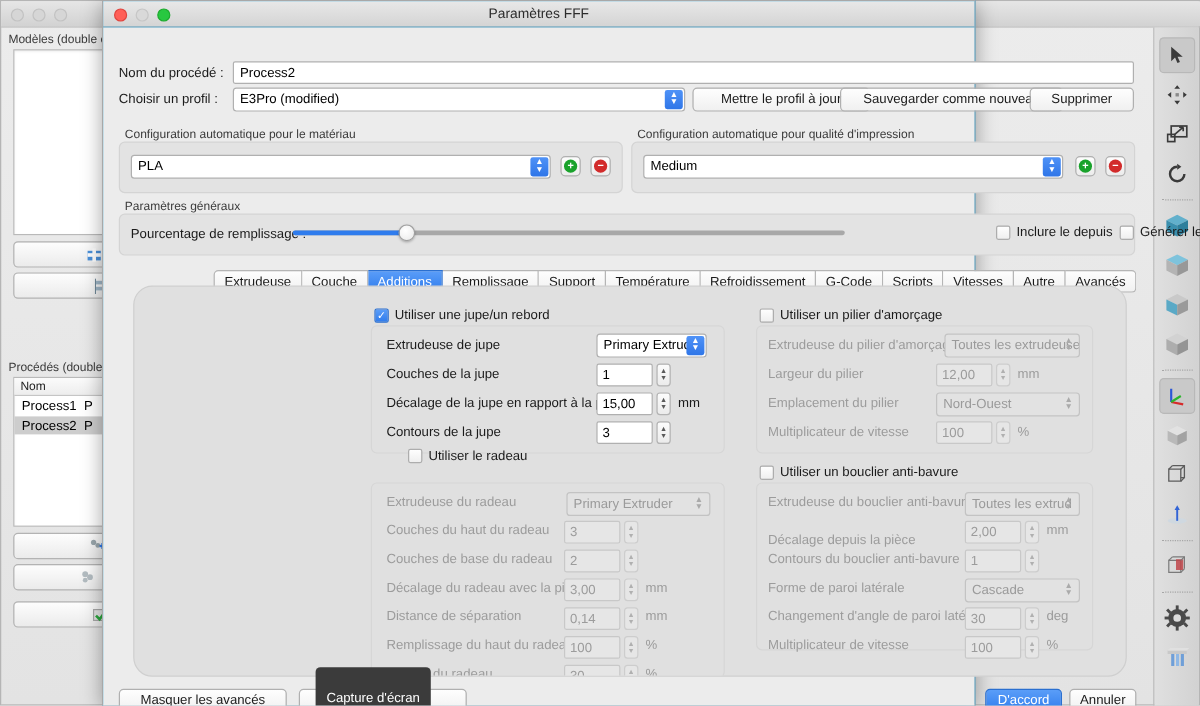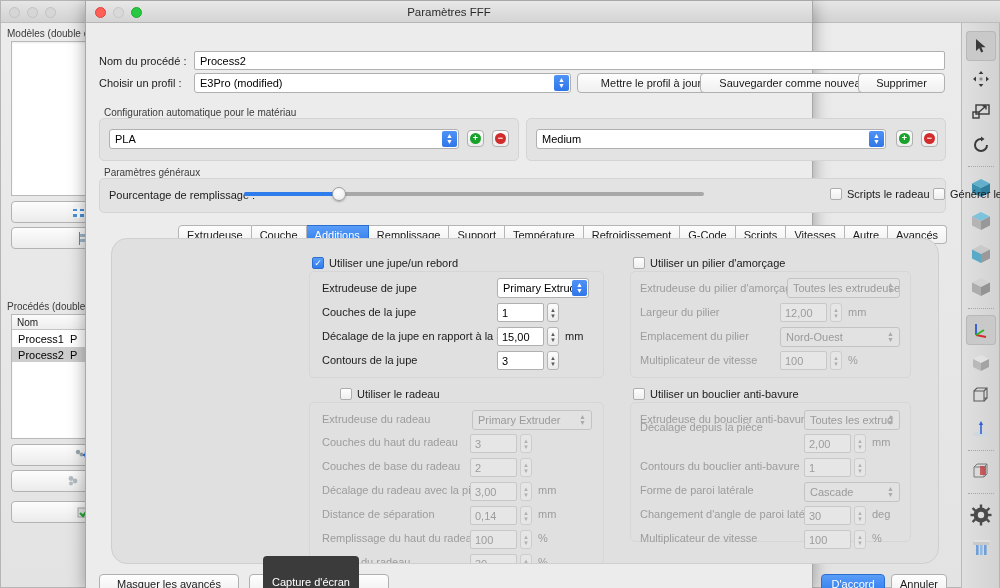--- a/index.html
+++ b/index.html
@@ -457,20 +457,21 @@
         <span>PLA</span>
         <span class="arrows">▲<br>▼</span>
       </div>
       <div class="ctrl-round" style="left:381px; top:107px;">
         <span class="dot-plus">+</span>
       </div>
       <div class="ctrl-round" style="left:406px; top:107px;">
         <span class="dot-minus">−</span>
       </div>
 
+      <div class="grplabel" style="left:445px; top:84px;">Configuration automatique pour qualité d'impression</div>
       <div class="grpbox" style="left:440px; top:95px; width:420px; height:43px;"></div>
       <div class="popup" style="left:450px; top:106px; width:350px;">
         <span>Medium</span>
         <span class="arrows">▲<br>▼</span>
       </div>
       <div class="ctrl-round" style="left:810px; top:107px;">
         <span class="dot-plus">+</span>
       </div>
       <div class="ctrl-round" style="left:835px; top:107px;">
         <span class="dot-minus">−</span>
@@ -478,21 +479,21 @@
 
       <div class="grplabel" style="left:18px; top:144px;">Paramètres généraux</div>
       <div class="grpbox" style="left:13px; top:155px; width:847px; height:35px;"></div>
       <div class="fld-label" style="left:23px; top:166px;">Pourcentage de remplissage :</div>
       <div class="slider-track" style="left:158px; top:169px; width:460px;"></div>
       <div class="slider-fill" style="left:158px; top:169px; width:92px;"></div>
       <div class="slider-knob" style="left:246px; top:164px;"></div>
       <div class="fld-label" style="left:705px; top:166px;margin-top:40px;">20%</div>
       <div class="chk" style="left:744px; top:165px;">
         <span class="chkbox"></span>
-        <span class="lbl">Scripts le radeau</span>
+        <span class="lbl">Inclure le depuis</span>
       </div>
       <div class="chk" style="left:847px; top:165px;">
         <span class="chkbox"></span>
         <span class="lbl">Générer le support</span>
       </div>
 
       <div class="tabs" style="left:92px; top:202px;">
         <div class="tab">Extrudeuse</div>
         <div class="tab">Couche</div>
         <div class="tab active">Additions</div>
@@ -555,21 +556,21 @@
         <div class="popup dim flat" style="left:668px; top:88px; width:120px;">
           <span>Nord-Ouest</span>
           <span class="arrows">▲<br>▼</span>
         </div>
 
         <div class="fld-label dim" style="left:528px; top:115px;">Multiplicateur de vitesse</div>
         <div class="num dim" style="left:668px; top:112px; width:47px;">100</div>
         <div class="stepper dim" style="left:718px; top:112px;">▲<br>▼</div>
         <div class="unit dim" style="left:736px; top:115px;">%</div>
 
-        <div class="chk" style="left:200px; top:149px;padding-left:28px;">
+        <div class="chk" style="left:200px; top:135px;padding-left:28px;">
           <span class="chkbox"></span>
           <span class="lbl">Utiliser le radeau</span>
         </div>
         <div class="grpbox inner" style="left:197px; top:163px; width:295px; height:163px;"></div>
 
         <div class="fld-label dim" style="left:210px; top:174px;">Extrudeuse du radeau</div>
         <div class="popup dim flat" style="left:360px; top:171px; width:120px;">
           <span>Primary Extruder</span>
           <span class="arrows">▲<br>▼</span>
         </div>
@@ -607,21 +608,21 @@
           <span class="lbl">Utiliser un bouclier anti-bavure</span>
         </div>
         <div class="grpbox inner" style="left:518px; top:163px; width:281px; height:140px;"></div>
 
         <div class="fld-label dim" style="left:528px; top:174px;">Extrudeuse du bouclier anti-bavure</div>
         <div class="popup dim flat" style="left:692px; top:171px; width:96px;">
           <span>Toutes les extrud</span>
           <span class="arrows">▲<br>▼</span>
         </div>
 
-        <div class="fld-label dim" style="left:528px; top:182px;">Décalage depuis la pièce</div>
+        <div class="fld-label dim" style="left:528px; top:205px;">Décalage depuis la pièce</div>
         <div class="num dim" style="left:692px; top:195px; width:47px;">2,00</div>
         <div class="stepper dim" style="left:742px; top:195px;">▲<br>▼</div>
         <div class="unit dim" style="left:760px; top:197px;">mm</div>
 
         <div class="fld-label dim" style="left:528px; top:221px;">Contours du bouclier anti-bavure</div>
         <div class="num dim" style="left:692px; top:219px; width:47px;">1</div>
         <div class="stepper dim" style="left:742px; top:219px;">▲<br>▼</div>
 
         <div class="fld-label dim" style="left:528px; top:245px;">Forme de paroi latérale</div>
         <div class="popup dim flat" style="left:692px; top:243px; width:96px;">

